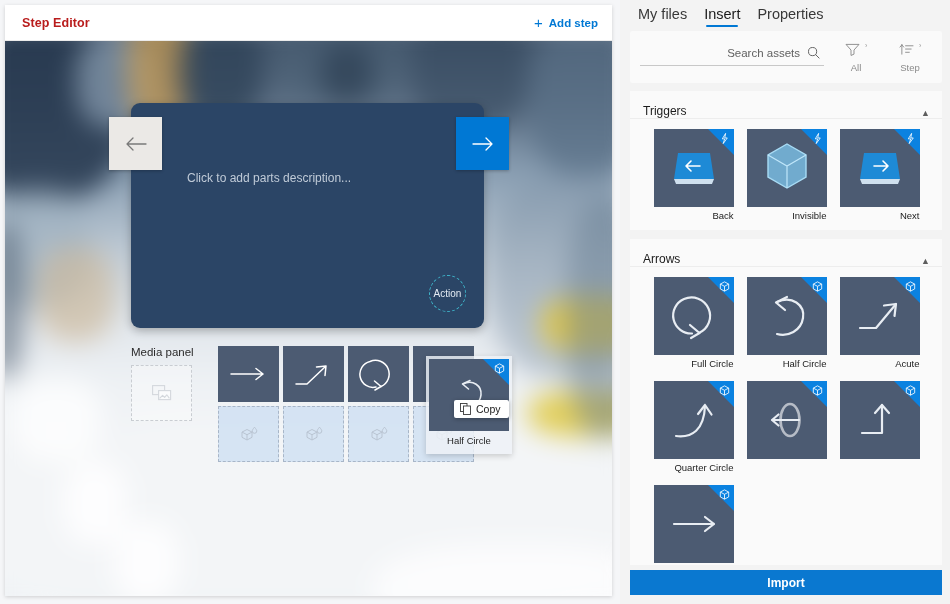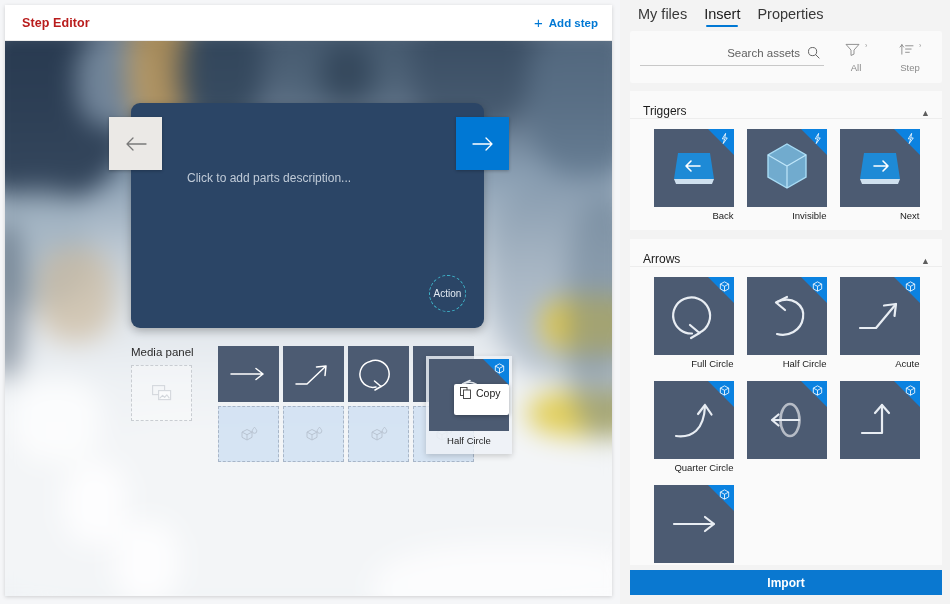--- a/index.html
+++ b/index.html
@@ -86,22 +86,22 @@
   
   .drag-ghost { position: absolute; left: 421px; top: 315px; width: 86px; height: 98px;
       background: rgba(238,242,247,.82); box-shadow: 0 2px 6px rgba(0,0,0,.18); cursor: grabbing; }
   .drag-tile { position: relative; width: 80px; height: 72px; margin: 3px auto 0; background: #4c5b72;
       display: flex; align-items: center; justify-content: center; overflow: hidden; }
   .corner-badge { position: absolute; right: 0; top: 0; width: 26px; height: 26px; }
   .corner-badge .tri { position: absolute; right: 0; top: 0; width: 0; height: 0;
       border-top: 26px solid #0b82e0; border-left: 26px solid transparent; }
   .corner-badge .gl { position: absolute; right: 3px; top: 2px; }
   .drag-name { text-align: center; font-size: 9.5px; color: #1f1f1f; margin-top: 4px; }
-  .copy-tip { position: absolute; left: 28px; top: 28px; background: #fff; border-radius: 2px;
-      box-shadow: 0 1px 4px rgba(0,0,0,.3); padding: 3px 8px 16px 6px; display: flex; align-items: center;
+  .copy-tip { position: absolute; left: 28px; top: 44px; background: #fff; border-radius: 2px;
+      box-shadow: 0 1px 4px rgba(0,0,0,.3); padding: 3px 8px 3px 6px; display: flex; align-items: center;
       gap: 5px; font-size: 10.5px; color: #1b1b1b; }
 
   
   .side { width: 330px; height: 604px; background: #f3f3f3; display: flex; flex-direction: column;
       padding: 0 8px 0 0; }
   .tabs { display: flex; gap: 17px; padding: 6px 0 4px 18px; }
   .tab { font-size: 14.5px; color: #383838; cursor: pointer; padding-bottom: 5px; position: relative; }
   .tab.active { color: #1b1b1b; }
   .tab.active::after { content: ""; position: absolute; left: 2px; right: 2px; bottom: 0; height: 2.5px;
       background: #0078d4; border-radius: 2px; }

